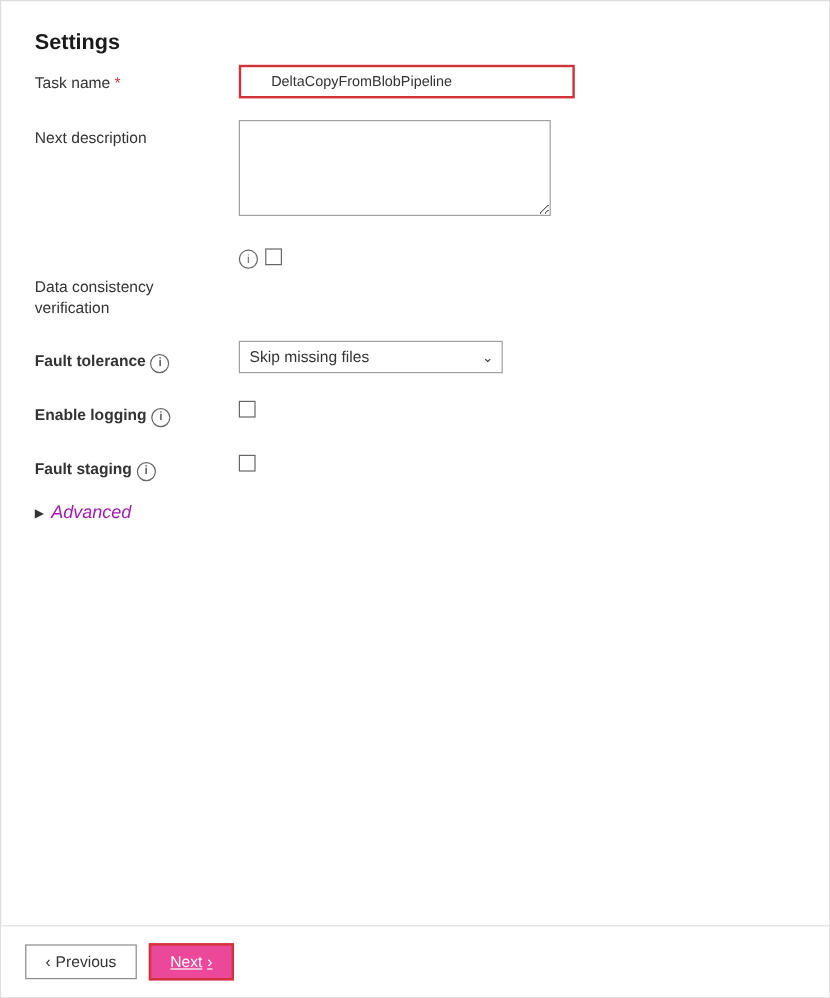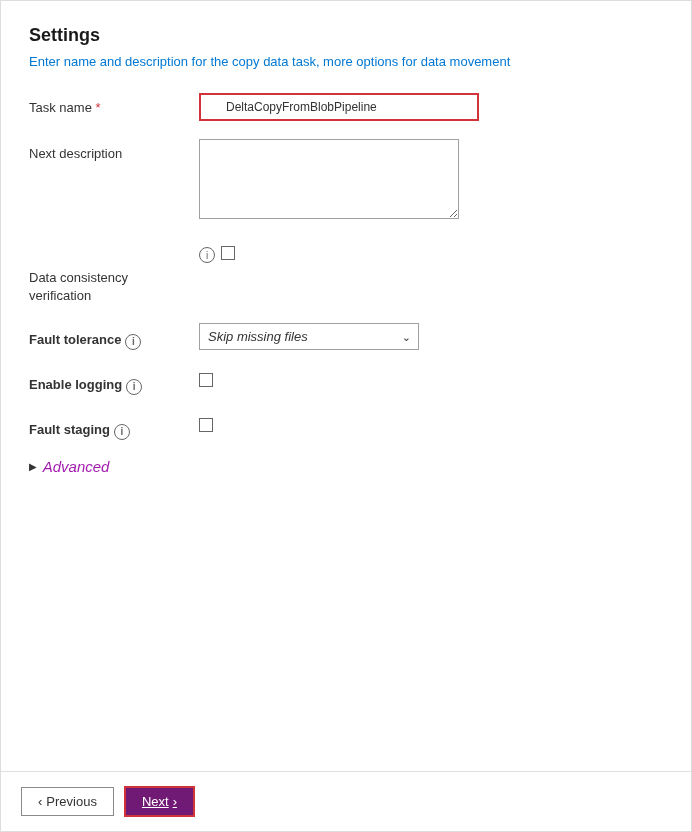--- a/index.html
+++ b/index.html
@@ -129,21 +129,20 @@
     .fault-tolerance-select {
       width: 100%;
       padding: 5px 30px 5px 8px;
       font-size: 13px;
       border: 1px solid #a0a0a0;
       background: #fff;
       appearance: none;
       -webkit-appearance: none;
       cursor: pointer;
       color: #333;
-      font-style: italic;
     }
 
     .select-chevron {
       position: absolute;
       right: 8px;
       top: 50%;
       transform: translateY(-50%);
       pointer-events: none;
       font-size: 11px;
       color: #333;
@@ -185,21 +184,21 @@
       color: #333;
       cursor: pointer;
       display: flex;
       align-items: center;
       gap: 4px;
     }
 
     .btn-next {
       padding: 6px 16px;
       font-size: 13px;
-      background: #701a75;
+      background: #ec4899;
       border: 2px solid #d13438;
       color: #fff;
       cursor: pointer;
       display: flex;
       align-items: center;
       gap: 4px;
       text-decoration: underline;
     }
 
     .label-inline {
@@ -207,21 +206,20 @@
       align-items: center;
       gap: 4px;
       font-weight: bold;
     }
   </style>
 </head>
 <body>
 
 <div class="main-content">
   <h1 class="page-title">Settings</h1>
-  <p class="page-subtitle">Enter name and description for the copy data task, more options for data movement</p>
 
   <div class="form-row">
     <div class="form-label">
       <span>Task name</span>
       <span class="required-star">*</span>
     </div>
     <div class="form-control-area">
       <input type="text" class="task-name-input" value="DeltaCopyFromBlobPipeline" style="">
     </div>
   </div>

